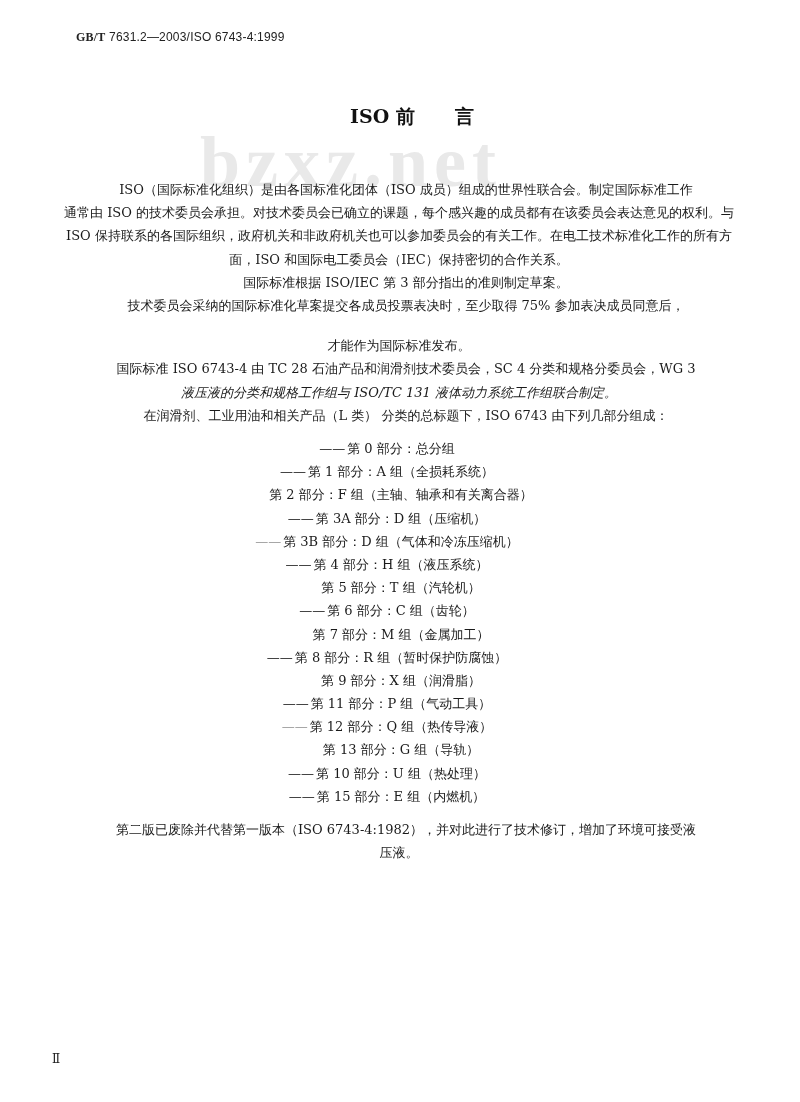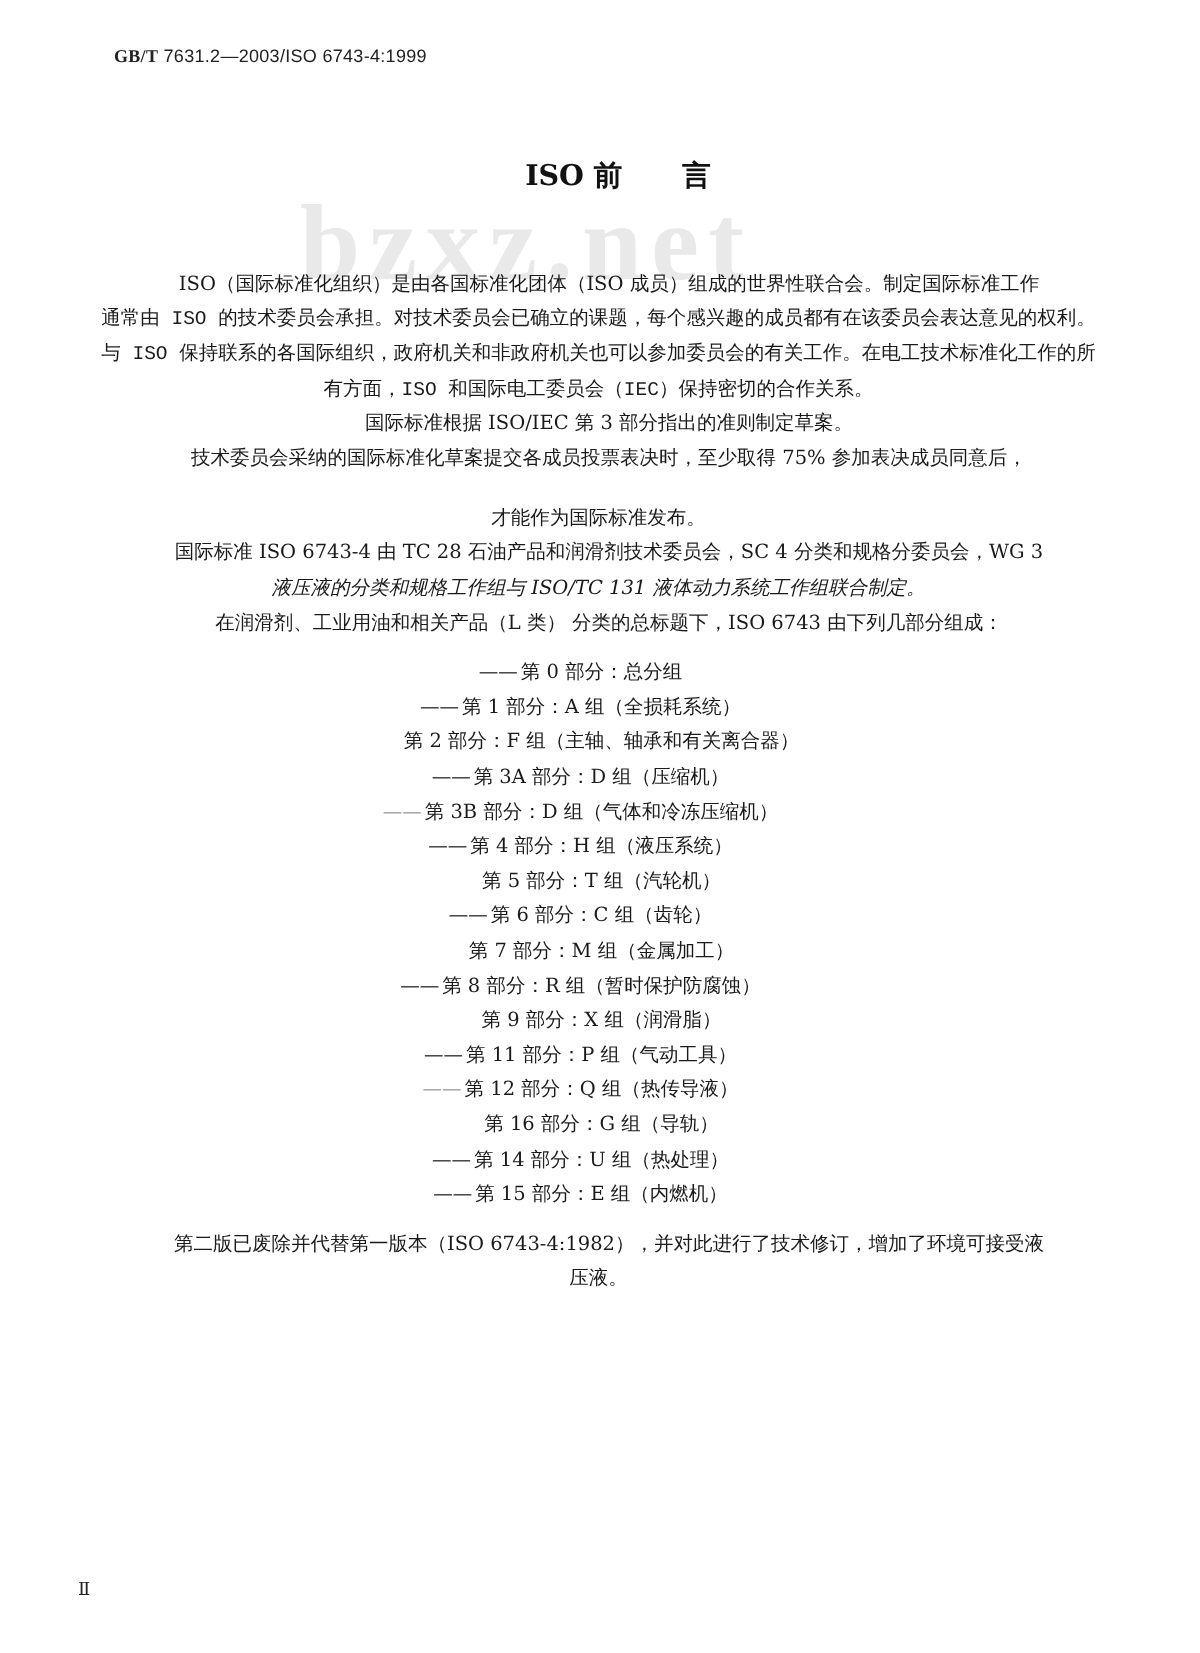--- a/index.html
+++ b/index.html
@@ -88,21 +88,21 @@
       color: #222;
     }
     .page-no {
       position: absolute;
       left: 52px;
       top: 1052px;
       font-size: 12px;
       font-family: "DejaVu Serif", serif;
       color: #222;
     }
-    .cont { margin-left: -14px; font-family: Liberation Mono, monospace; }
+    .cont { margin-left: -14px; }
   </style>
 </head>
 <body>
 
 <div class="page">
 
   <div class="std-header"><b>GB/T</b><span> 7631.2—2003/ISO 6743-4:1999</span></div>
 
   <div class="title">
     <span class="t1">ISO 前</span><span>言</span>
@@ -139,22 +139,22 @@
       <li><span class="dash">——</span><span>第 3A 部分：D 组（压缩机）</span></li>
       <li><span class="dash" style="color:#999">——</span><span>第 3B 部分：D 组（气体和冷冻压缩机）</span></li>
       <li><span class="dash">——</span><span>第 4 部分：H 组（液压系统）</span></li>
       <li><span class="dash" style="color:#fff">——</span><span>第 5 部分：T 组（汽轮机）</span></li>
       <li><span class="dash">——</span><span>第 6 部分：C 组（齿轮）</span></li>
       <li><span class="dash" style="color:#fff">——</span><span>第 7 部分：M 组（金属加工）</span></li>
       <li><span class="dash">——</span><span>第 8 部分：R 组（暂时保护防腐蚀）</span></li>
       <li><span class="dash" style="color:#fff">——</span><span>第 9 部分：X 组（润滑脂）</span></li>
       <li><span class="dash">——</span><span>第 11 部分：P 组（气动工具）</span></li>
       <li><span class="dash" style="color:#999">——</span><span>第 12 部分：Q 组（热传导液）</span></li>
-      <li><span class="dash" style="color:#fff">——</span><span>第 16 部分：G 组（导轨）</span></li>
-      <li><span class="dash">——</span><span>第 14 部分：U 组（热处理）</span></li>
+      <li><span class="dash" style="color:#fff">——</span><span>第 13 部分：G 组（导轨）</span></li>
+      <li><span class="dash">——</span><span>第 10 部分：U 组（热处理）</span></li>
       <li><span class="dash">——</span><span>第 15 部分：E 组（内燃机）</span></li>
     </ul>
 
     <p class="para">
       <span>第二版已废除并代替第一版本（ISO 6743-4:1982），并对此进行了技术修订，增加了环境可接受液</span><span style="display:block;margin-left:-14px;">压液。</span>
     </p>
   </div>
 
   <div class="page-no">Ⅱ</div>
 </div>

